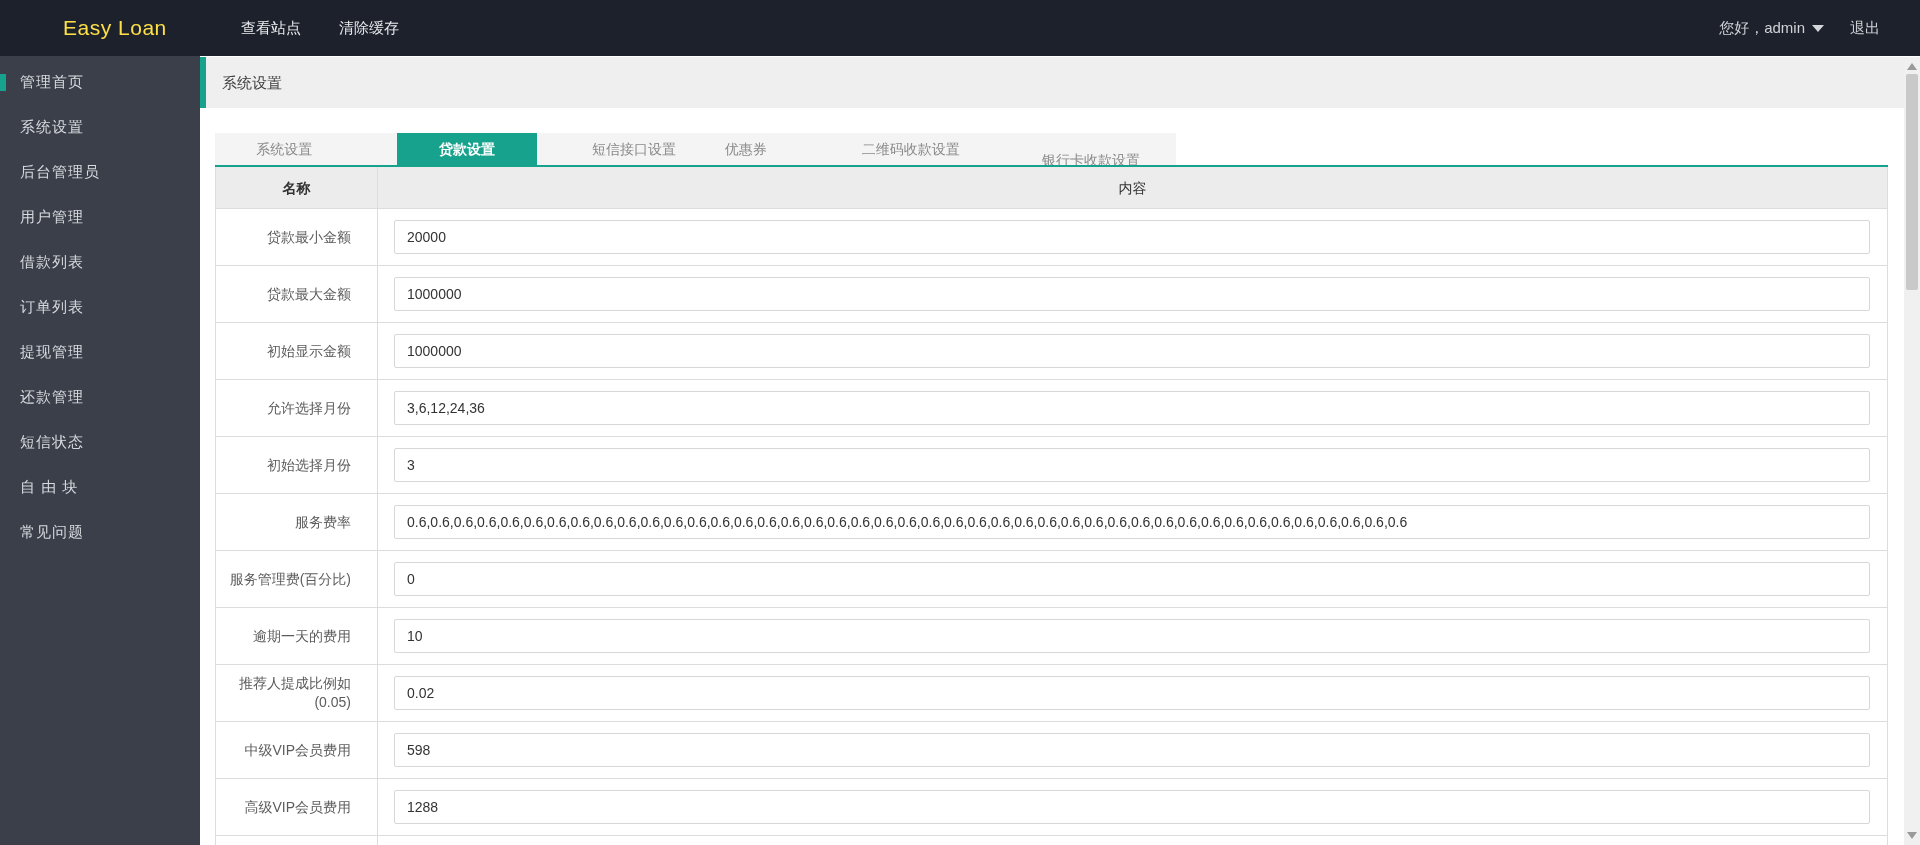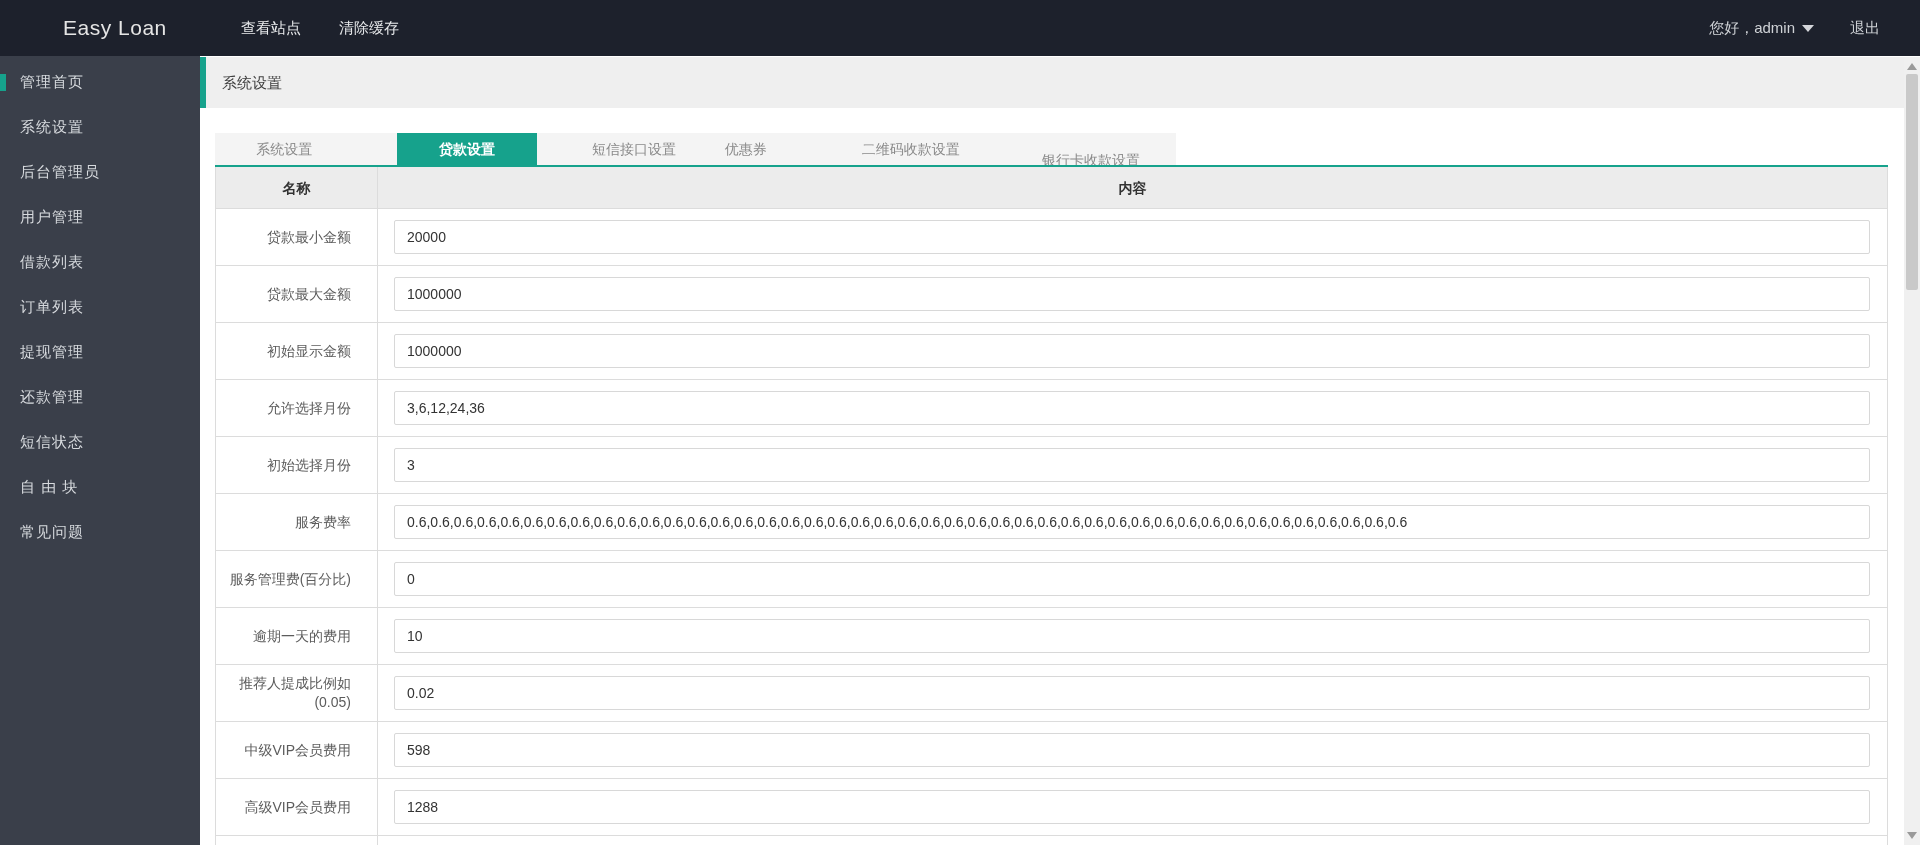--- a/index.html
+++ b/index.html
@@ -3,26 +3,26 @@
 <meta charset="utf-8">
 <style>
   * { margin:0; padding:0; box-sizing:border-box; }
   html,body { width:1920px; height:845px; overflow:hidden;
     font-family:"Liberation Sans","DejaVu Sans",sans-serif; background:#fff; }
 
   
   .topbar { position:absolute; left:0; top:0; width:1920px; height:56px;
     background:#1d212c; display:flex; align-items:center; }
   .logo { position:absolute; left:63px; top:0; height:56px; line-height:56px;
-    color:#e5e5e5; font-size:21px; letter-spacing:0.5px; cursor:pointer; }
+    color:#fde047; font-size:21px; letter-spacing:0.5px; cursor:pointer; }
   .top-menu { position:absolute; left:241px; top:0; height:56px; display:flex; gap:38px; }
   .top-menu-item { height:56px; line-height:56px; color:#e8eaec; font-size:15px;
     text-decoration:none; cursor:pointer; }
   .top-right { position:absolute; right:40px; top:0; height:56px; display:flex;
-    align-items:center; gap:36px; }
+    align-items:center; gap:26px; }
   .greeting { color:#cfd2d6; font-size:15px; cursor:pointer; display:flex; align-items:center; gap:7px;}
   .caret { display:inline-block; width:0; height:0; border-left:6px solid transparent;
     border-right:6px solid transparent; border-top:7px solid #d4d6da; }
   .logout { color:#cfd2d6; font-size:15px; cursor:pointer; text-decoration:none; }
 
   
   .sidebar { position:absolute; left:0; top:56px; width:200px; height:789px;
     background:#3a3f4a; padding-top:4px; }
   .side-item { position:relative; height:45px; display:flex; align-items:center;
     cursor:pointer; }
@@ -51,21 +51,21 @@
   .tab:nth-child(5){width:200px;} .tab:nth-child(6){width:178px;margin-top:11px;}
   .tab.active { background:#16a28c; color:#fff; font-weight:bold; }
 
   
   .settings-table { position:absolute; left:215px; top:167px; width:1673px;
     border-left:1px solid #dcdcdc; border-right:1px solid #dcdcdc; }
   .thead { display:flex; height:42px; background:#ececec; border-bottom:1px solid #dcdcdc; }
   .th-name { width:162px; border-right:1px solid #dcdcdc; text-align:center;
     line-height:42px; font-size:14px; font-weight:bold; color:#333; }
   .th-content { flex:1; text-align:center; line-height:42px; font-size:14px;
-    font-weight:bold; color:#333; }
+    font-weight:normal; color:#333; }
   .trow { display:flex; height:57px; border-bottom:1px solid #dcdcdc; background:#fff; }
   .tlabel { width:162px; border-right:1px solid #dcdcdc; display:flex;
     flex-direction:column; justify-content:center; align-items:flex-end;
     padding-right:26px; font-size:14px; color:#5c5c5c; line-height:19px; text-align:right; }
   .tvalue { flex:1; display:flex; align-items:center; padding:0 17px 0 16px; }
   .tinput { width:100%; height:34px; border:1px solid #d8d8d8; border-radius:2px;
     padding:0 12px; font-size:14px; color:#333;
     font-family:"Liberation Sans","DejaVu Sans",sans-serif; background:#fff; outline:none; }
 
   

